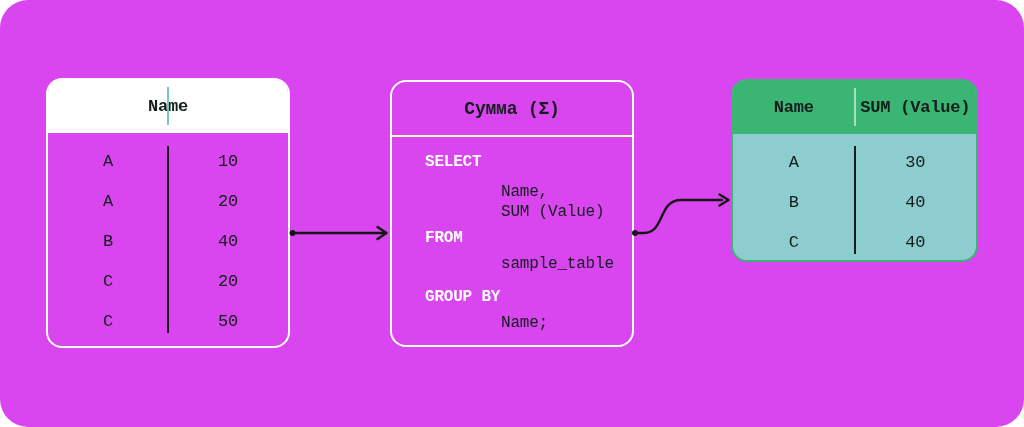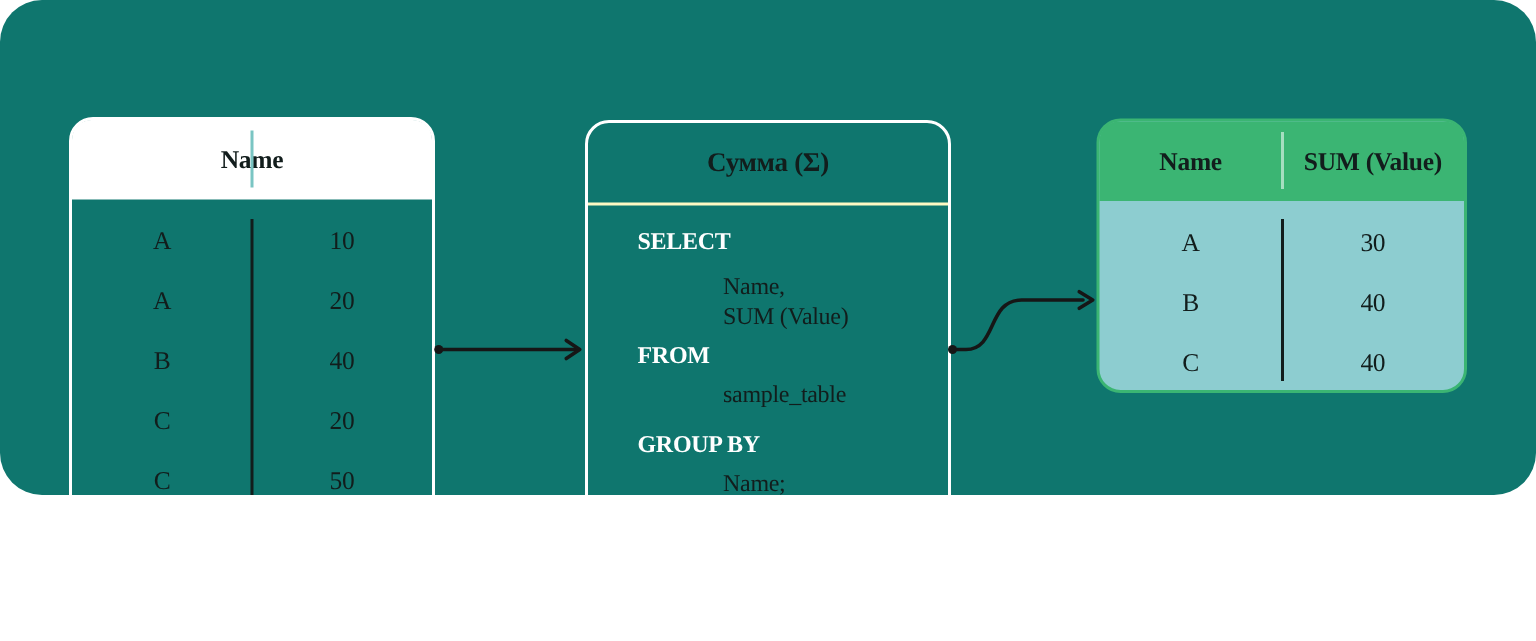--- a/index.html
+++ b/index.html
@@ -1,19 +1,19 @@
 <!DOCTYPE html>
 <html><head>
 <meta charset="utf-8">
 <style>
   html, body { margin:0; padding:0; background:#ffffff; }
   .canvas {
-    position:relative; width:1024px; height:330px;
-    background:#0f766e; border-radius:28px; overflow:hidden;
-    font-family:Liberation Serif, serif; color:#121D1C;
+    position:relative; width:1024px; height:427px;
+    background:#d946ef; border-radius:28px; overflow:hidden;
+    font-family:Liberation Mono, monospace; color:#121D1C;
   }
   .tbl { position:absolute; box-sizing:border-box; border-radius:16px; }
 
   
   .src { left:46px; top:78px; width:244px; height:270px; border:2px solid #ffffff; }
   .thead { position:relative; height:53px; display:flex; align-items:center; }
   .src .thead { background:#ffffff; border-radius:13px 13px 0 0; }
   .th { flex:1; text-align:center; font-size:17px; font-weight:700; letter-spacing:-0.2px; }
   .hsep { position:absolute; left:50%; transform:translateX(-50%); width:2px; top:7px; height:38px; }
   .src .hsep { background:#7AC5C3; }
@@ -25,21 +25,21 @@
   .src .vdiv { top:13px; height:187px; }
 
   
   .op { position:absolute; box-sizing:border-box; left:390px; top:80px; width:244px; height:267px;
         border:2px solid #ffffff; border-radius:16px; }
   .op-title { height:53px; border-bottom:2px solid #fef9c3; display:flex; align-items:center;
               justify-content:center; font-size:18px; font-weight:700; letter-spacing:-0.2px; }
   .op-body { position:relative; height:208px; }
   .sql-line { position:absolute; line-height:22px; font-size:16px; white-space:nowrap; letter-spacing:-0.2px; }
   .kw  { left:33px; color:#ffffff; font-weight:700; }
-  .val { left:90px; color:#121D1C; font-weight:400; }
+  .val { left:109px; color:#121D1C; font-weight:400; }
   .t-select  { top:14px; }
   .t-sel1    { top:44px; }
   .t-sel2    { top:64px; }
   .t-from    { top:90px; }
   .t-fromv   { top:116px; }
   .t-group   { top:149px; }
   .t-groupv  { top:175px; }
 
   
   .res { left:731px; top:79px; width:247px; height:183px; border:2px solid #3BB573; background:#8DCDD0; }

